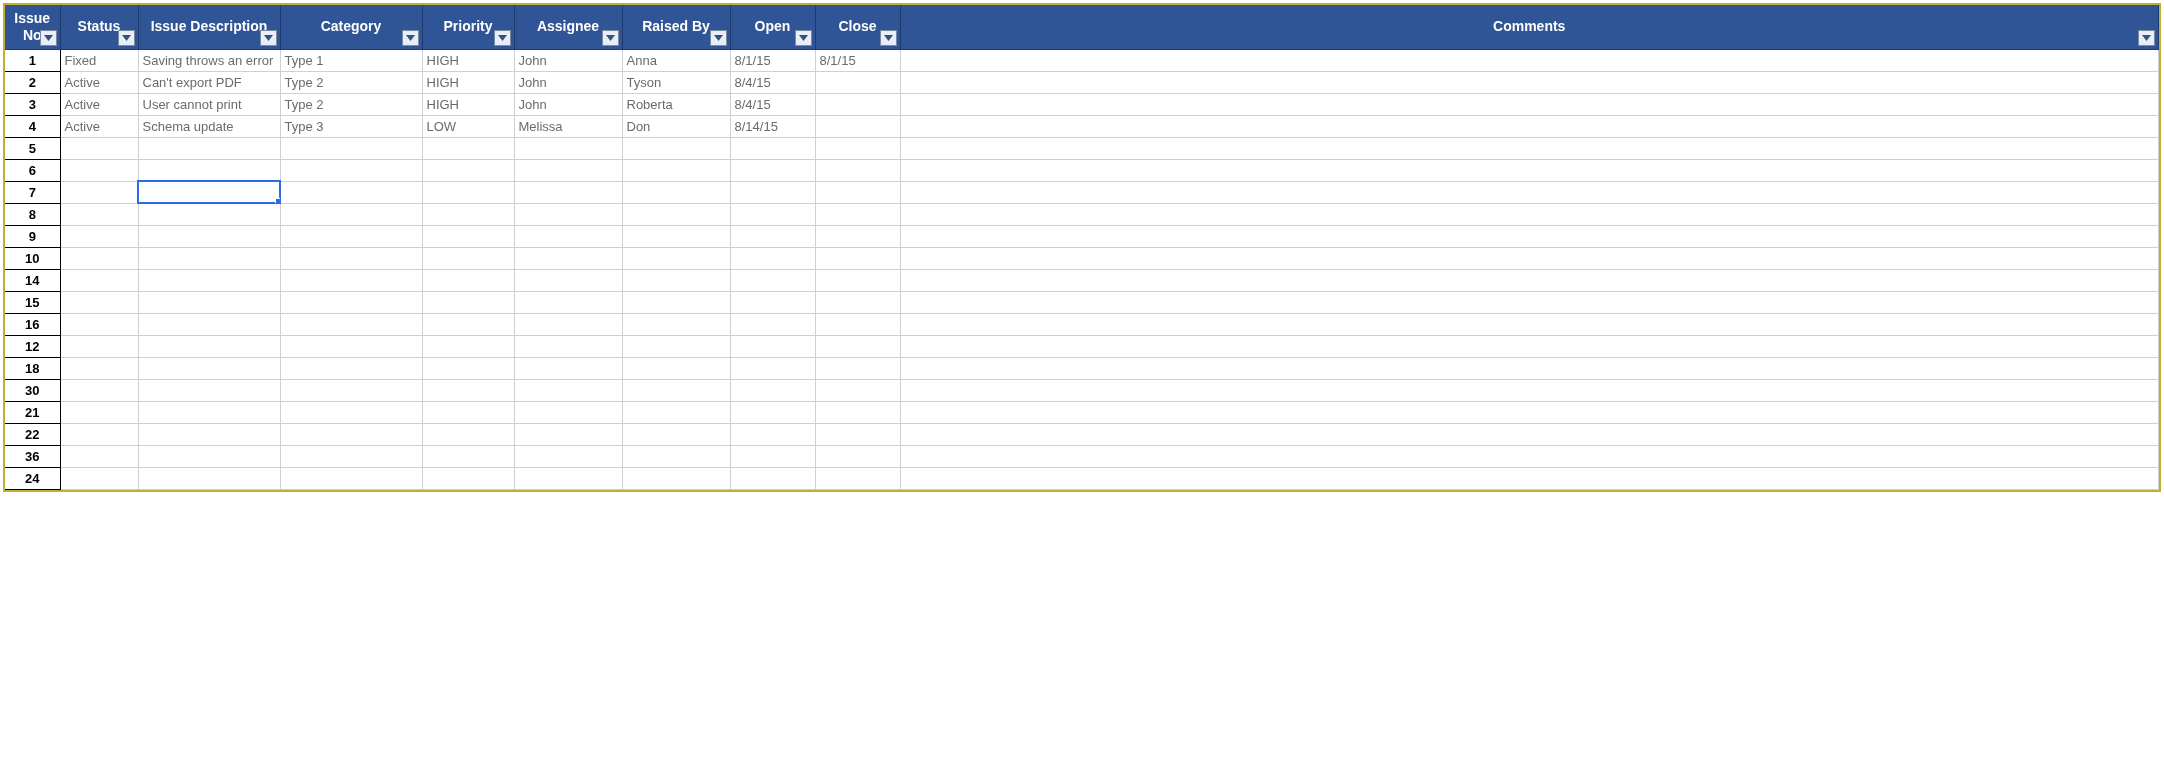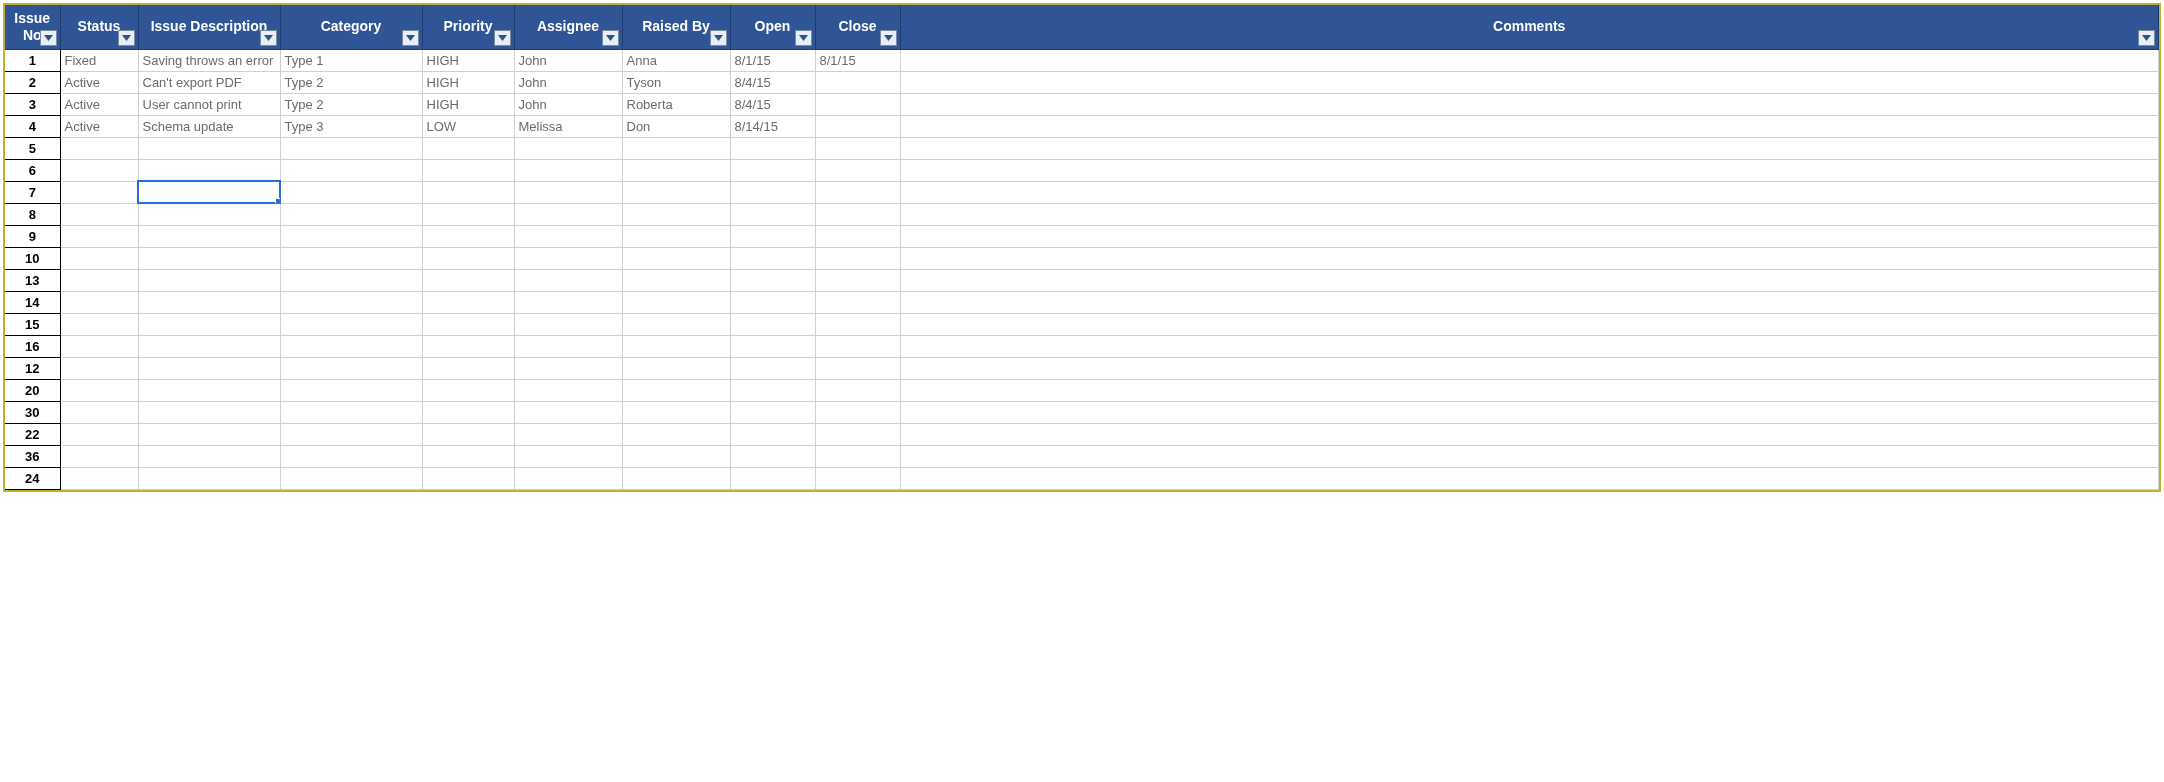--- a/index.html
+++ b/index.html
@@ -281,32 +281,20 @@
           <td></td>
           <td></td>
           <td></td>
           <td></td>
           <td></td>
           <td class="right"></td>
           <td class="right"></td>
           <td></td>
         </tr>
         <tr>
-          <td class="rownum">13</td>
-          <td></td>
-          <td></td>
-          <td></td>
-          <td></td>
-          <td></td>
-          <td></td>
-          <td class="right"></td>
-          <td class="right"></td>
-          <td></td>
-        </tr>
-        <tr>
           <td class="rownum">14</td>
           <td></td>
           <td></td>
           <td></td>
           <td></td>
           <td></td>
           <td></td>
           <td class="right"></td>
           <td class="right"></td>
           <td></td>
@@ -341,33 +329,45 @@
           <td></td>
           <td></td>
           <td></td>
           <td></td>
           <td></td>
           <td class="right"></td>
           <td class="right"></td>
           <td></td>
         </tr>
         <tr>
-          <td class="rownum">20</td>
+          <td class="rownum">18</td>
           <td></td>
           <td></td>
           <td></td>
           <td></td>
           <td></td>
           <td></td>
           <td class="right"></td>
           <td class="right"></td>
           <td></td>
         </tr>
         <tr>
           <td class="rownum">30</td>
+          <td></td>
+          <td></td>
+          <td></td>
+          <td></td>
+          <td></td>
+          <td></td>
+          <td class="right"></td>
+          <td class="right"></td>
+          <td></td>
+        </tr>
+        <tr>
+          <td class="rownum">21</td>
           <td></td>
           <td></td>
           <td></td>
           <td></td>
           <td></td>
           <td></td>
           <td class="right"></td>
           <td class="right"></td>
           <td></td>
         </tr>

